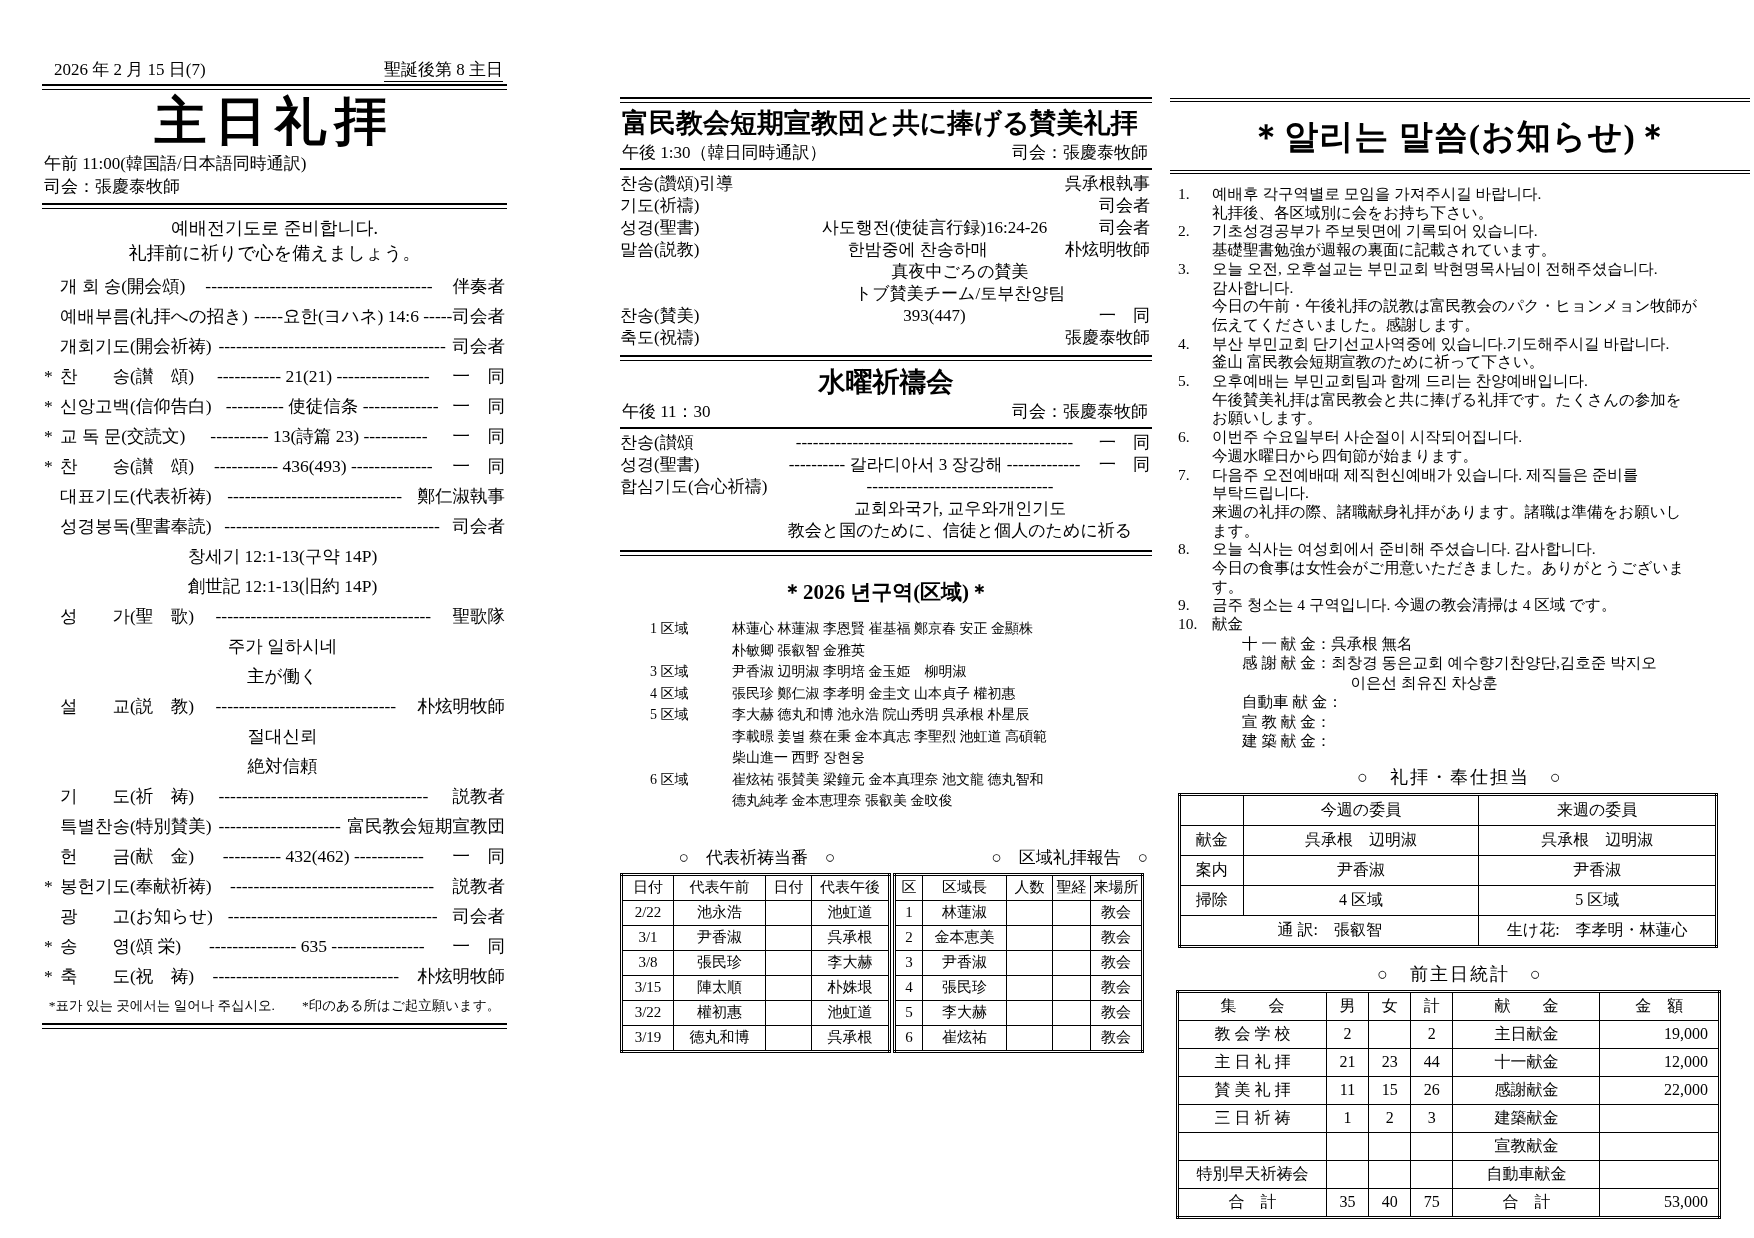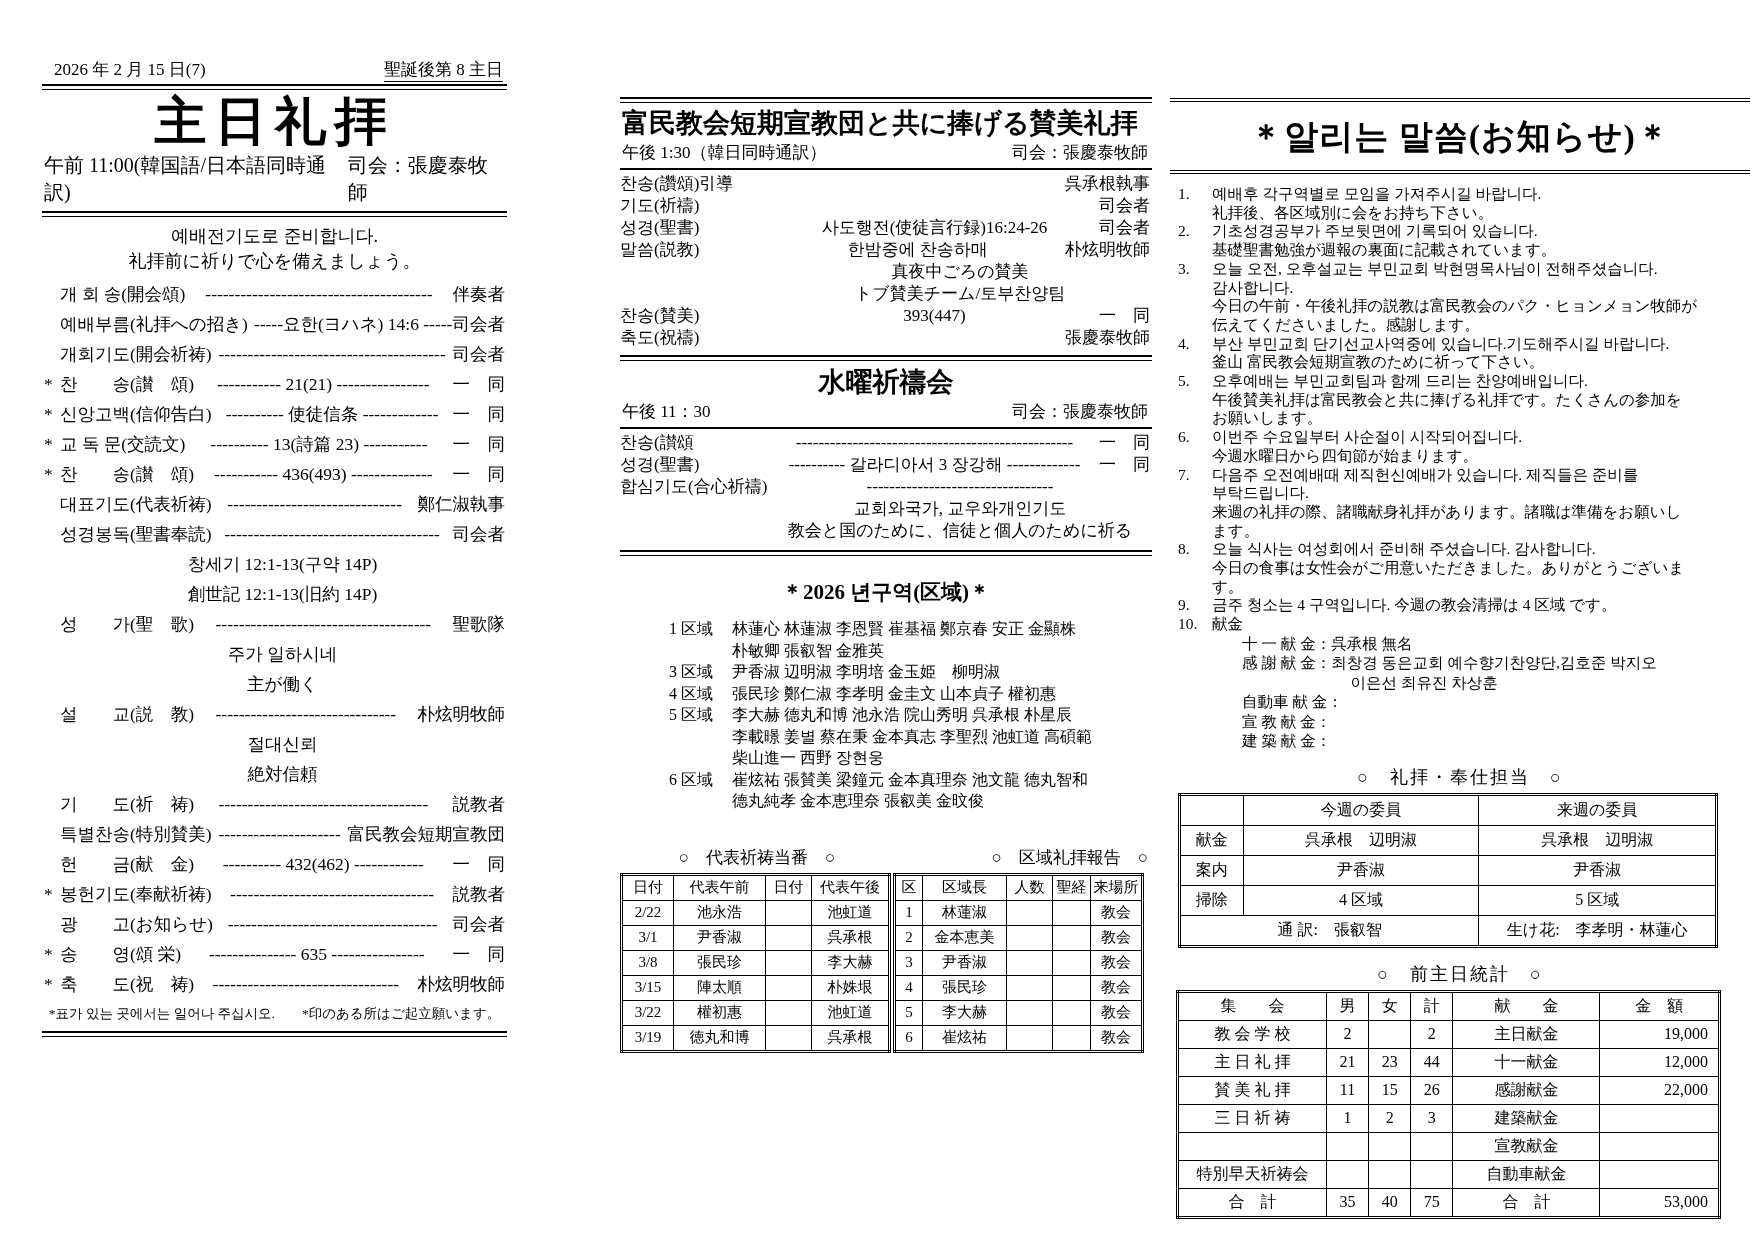--- a/index.html
+++ b/index.html
@@ -10,41 +10,41 @@
   .col-mid{left:620px;width:532px;}
   .col-right{left:1170px;width:580px;}
 
   .rule-double{height:3px;border-top:2px solid #000;border-bottom:1px solid #000;}
   .rule-single{border-top:2px solid #000;height:0;}
 
   
   .l-header{display:flex;justify-content:space-between;margin-top:58px;font-size:17px;padding:0 4px 2px 12px;}
   .l-sunday{border-bottom:1px solid #000;}
   .l-title{text-align:center;font-size:52px;font-weight:bold;letter-spacing:8px;line-height:60px;margin:2px 0 0 0;}
-  .l-sub{display:flex;justify-content:flex-start;font-size:20px;padding:0 2px 5px 2px;}
+  .l-sub{display:flex;justify-content:center;font-size:17px;padding:0 2px 5px 2px;flex-direction:column;}
   .l-prep{text-align:center;font-size:18px;line-height:25px;margin-top:7px;}
   .order{margin-top:5px;font-size:17.5px;}
   .o-row{display:flex;align-items:baseline;height:30px;line-height:30px;}
   .o-star{flex:0 0 16px;padding-left:2px;}
   .o-label{white-space:pre;}
   .o-center{flex:1;text-align:center;white-space:nowrap;overflow:hidden;padding:0 6px;}
   .o-right{white-space:pre;text-align:right;padding-right:2px;}
   .l-note{font-size:13.5px;text-align:center;margin-top:6px;white-space:pre;}
   .l-bottomrule{margin-top:8px;}
 
   
   .m-toprule{margin-top:97px;}
   .m-title{font-size:27px;font-weight:bold;line-height:34px;margin:3px 0 0 2px;white-space:nowrap;}
   .m-sub{display:flex;justify-content:space-between;font-size:17px;padding:1px 4px 4px 2px;}
   .svc{font-size:17px;margin-top:3px;}
   .svc .o-row{height:22px;line-height:22px;}
   .svc .o-label{min-width:150px;}
   .m-wed-title{text-align:center;font-size:27px;font-weight:bold;line-height:34px;margin:4px 0 0 0;}
   .m-zone-title{text-align:center;font-size:21px;font-weight:bold;margin:22px 0 12px 0;}
-  .zone-line{display:flex;font-size:16px;line-height:21.5px;text-align:center;}
+  .zone-line{display:flex;font-size:14px;line-height:21.5px;}
   .zone-no{flex:0 0 82px;padding-left:30px;white-space:pre;}
   .zone-names{white-space:pre;}
   .m-caps{display:flex;margin-top:34px;font-size:17px;}
   .m-cap1{width:274px;text-align:center;}
   .m-cap2{width:254px;text-align:right;}
   .m-tables{display:flex;gap:2px;margin-top:4px;}
   table{border-collapse:collapse;padding-left:28px;}
   .grid{border:3px double #000;font-size:15px;}
   .grid th,.grid td{border:1px solid #000;text-align:center;padding:1px 2px;height:22px;font-weight:normal;}
 

